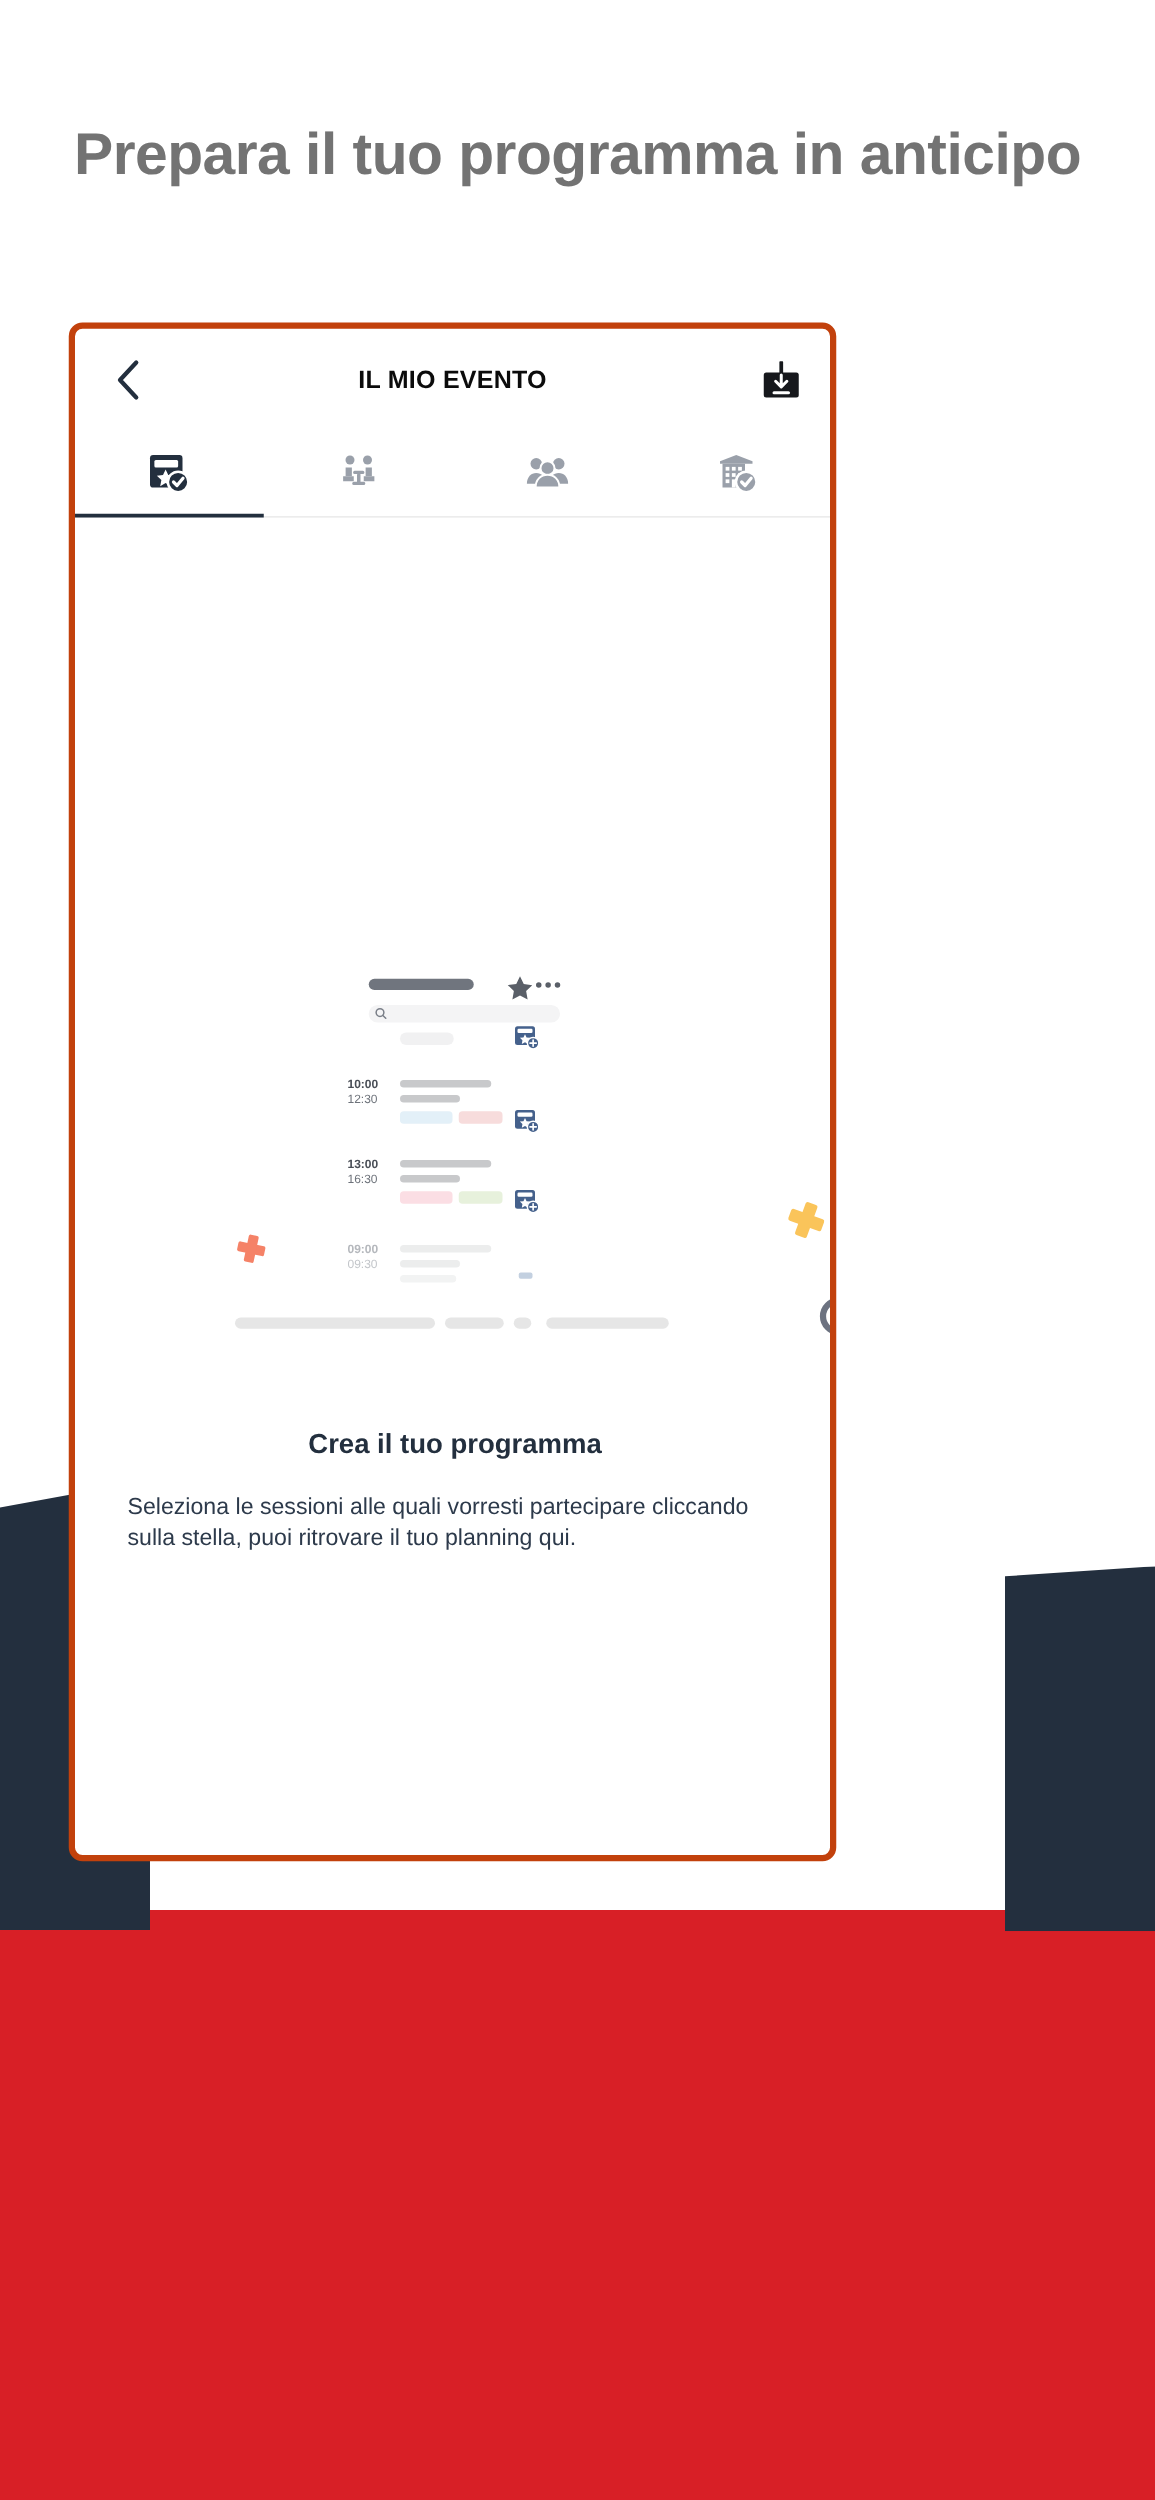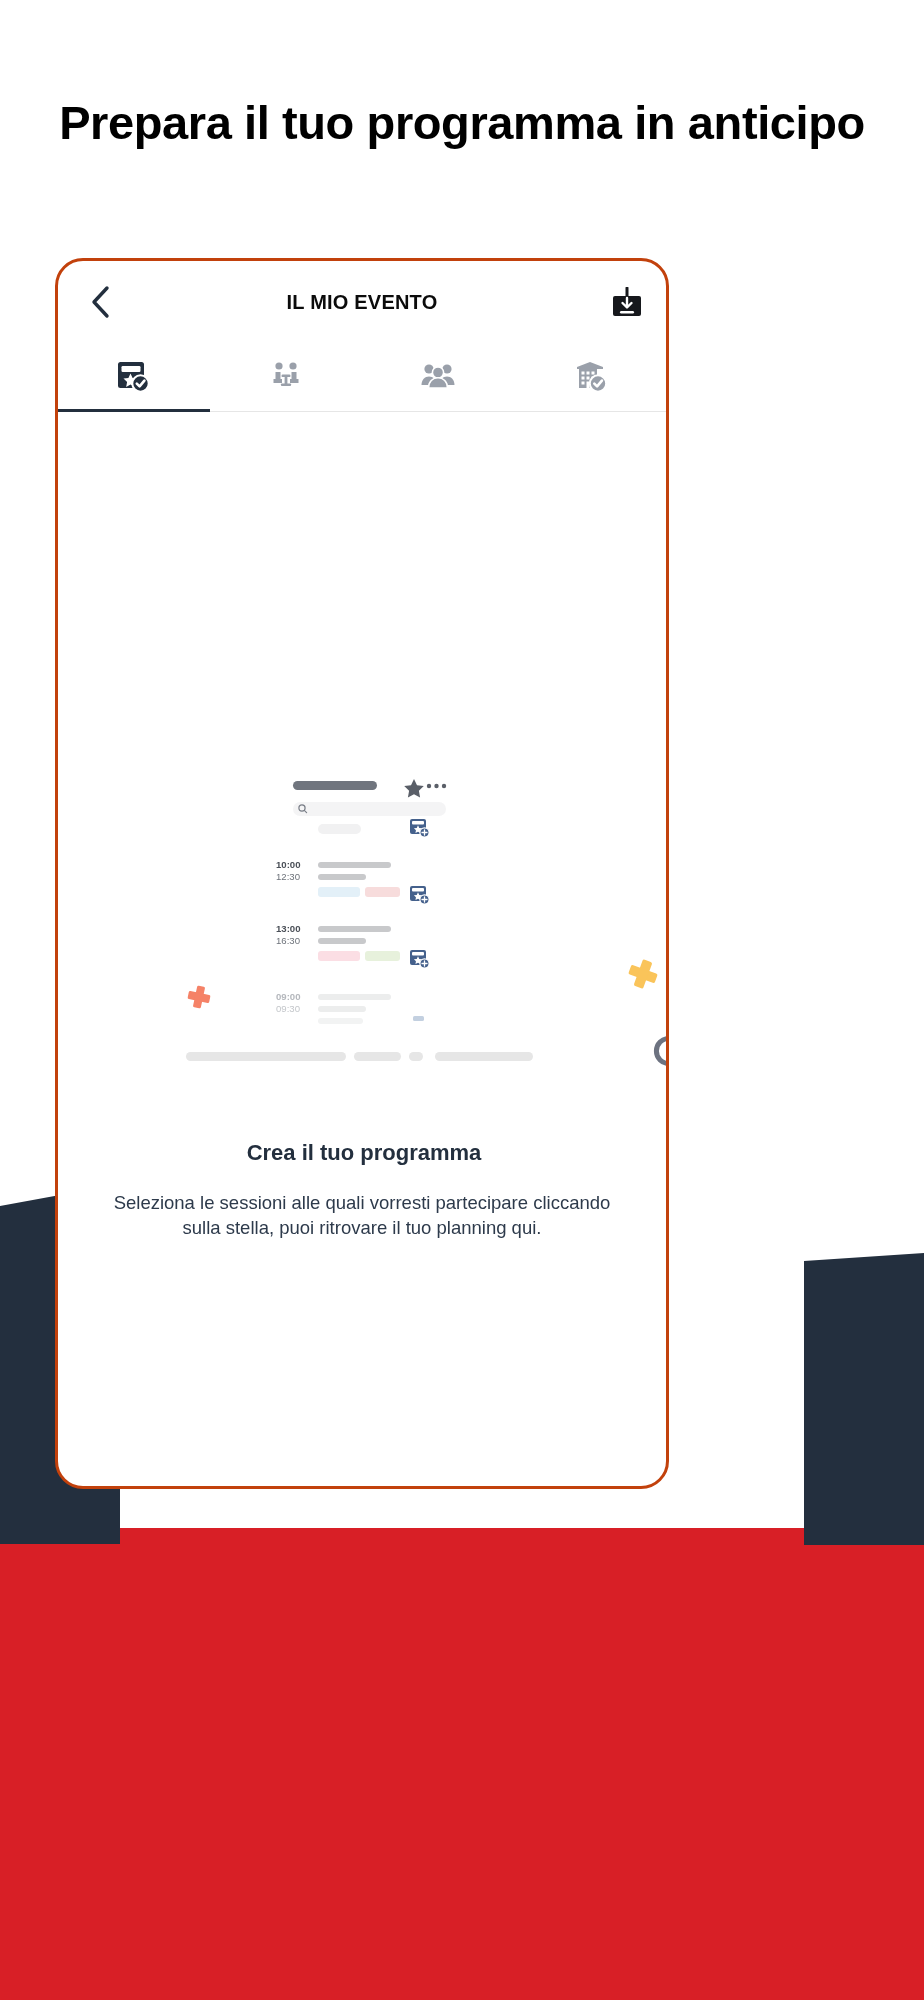--- a/index.html
+++ b/index.html
@@ -50,40 +50,40 @@
   }
 
   
   #headline {
     position: absolute;
     z-index: 3;
     top: 64px;
     left: 0;
     right: 0;
     text-align: center;
-    color: #000000;
+    color: #737373;
     font-size: 47px;
     font-weight: 700;
     line-height: 1.18;
     letter-spacing: -0.4px;
     padding: 0 20px;
     box-sizing: border-box;
   }
 
   
   #phone {
     position: absolute;
     z-index: 4;
     left: 55px;
     top: 258px;
     width: 614px;
     height: 1231px;
     background: #ffffff;
-    border: 3px solid #c2410c;
-    border-radius: 28px;
+    border: 5px solid #c2410c;
+    border-radius: 11px;
     box-sizing: border-box;
     overflow: hidden;
   }
 
   
   .navbar {
     height: 82px;
     display: flex;
     align-items: center;
     padding: 0 22px;
@@ -167,21 +167,21 @@
     text-align: center;
     font-size: 22px;
     font-weight: 700;
     color: #232f3e;
   }
   .empty-sub {
     position: absolute;
     left: 42px;
     right: 42px;
     top: 779px;
-    text-align: center;
+    text-align: left;
     font-size: 18.5px;
     line-height: 1.33;
     color: #2d3a4b;
   }
 </style>
 </head>
 <body>
 
 <div id="bg-layer">
   <div class="band-red"></div>

